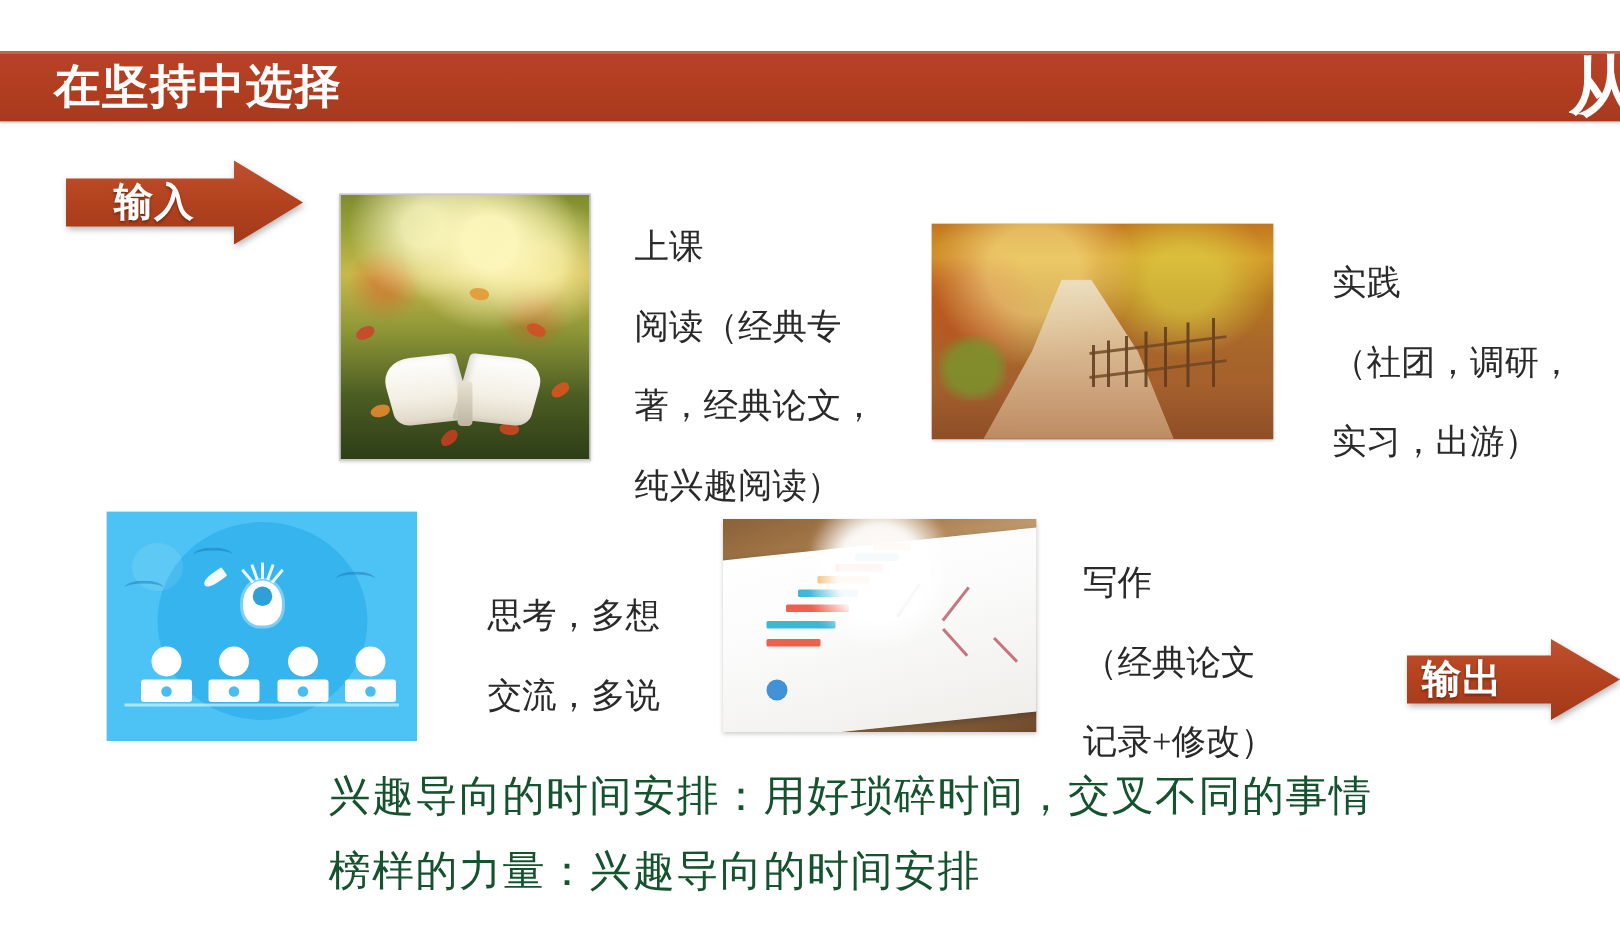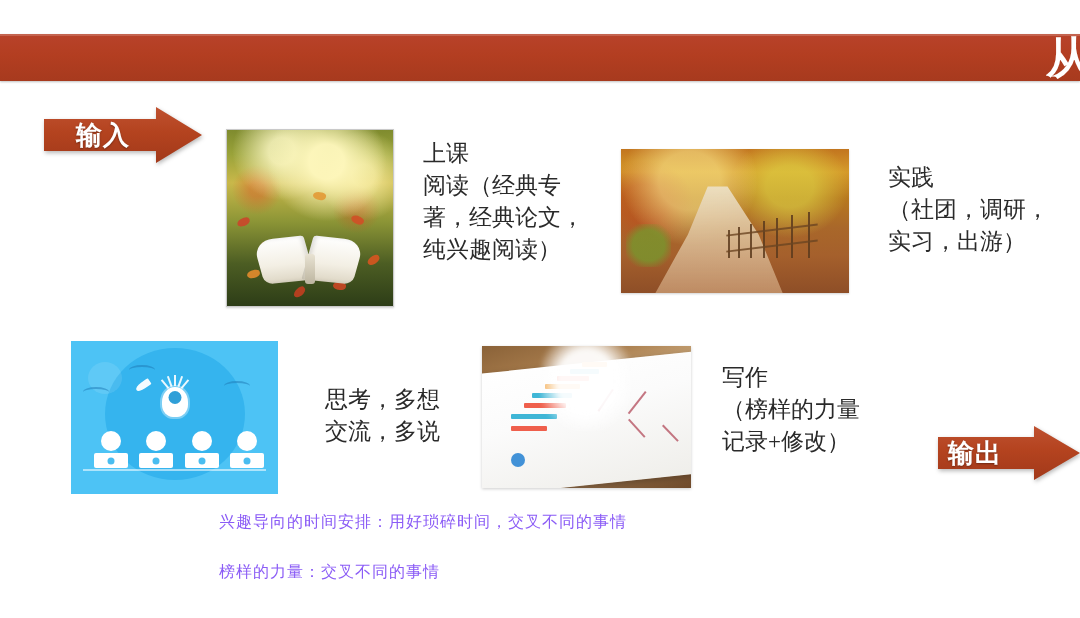--- a/index.html
+++ b/index.html
@@ -353,45 +353,46 @@
     background: #2e86d4;
     opacity: 0.9;
   }
 
   
   .text-block {
     position: absolute;
     color: #2a2a2a;
     font-family: "Liberation Serif", "DejaVu Serif", serif;
     font-size: 23px;
-    line-height: 32px;
+    line-height: 53px;
     white-space: pre-line;
   }
   #text-class-reading { left: 423px; top: 138px; width: 190px; }
   #text-practice     { left: 888px; top: 162px; width: 185px; }
   #text-think-talk   { left: 293px; top: 384px; width: 160px; margin-left: 32px; }
   #text-writing      { left: 722px; top: 362px; width: 180px; }
 
   
   .summary-line {
     position: absolute;
-    color: #8b5cf6;
+    color: #14532d;
     font-family: "Liberation Serif", "DejaVu Serif", serif;
-    font-size: 16px;
+    font-size: 28px;
     letter-spacing: 1px;
     white-space: nowrap;
   }
   #summary-line-1 { left: 219px; top: 512px; }
   #summary-line-2 { left: 219px; top: 562px; }
 </style>
 </head>
 <body>
 
 <div id="title-banner">
   <div class="band-top"></div>
+  <div id="page-title">在坚持中选择</div>
   <div id="banner-corner-glyph">从</div>
 </div>
 
 <div id="arrow-input" class="flow-arrow">
   <svg class="arrow-svg" viewBox="0 0 158 56" preserveAspectRatio="none">
     <defs>
       <linearGradient id="agIn" x1="0" y1="0" x2="0" y2="1">
         <stop offset="0%" stop-color="#bf5130"></stop>
         <stop offset="45%" stop-color="#b4431f"></stop>
         <stop offset="100%" stop-color="#a2391a"></stop>
@@ -512,17 +513,17 @@
 <div id="text-class-reading" class="text-block">上课
 阅读（经典专
 著，经典论文，
 纯兴趣阅读）</div>
 <div id="text-practice" class="text-block">实践
 （社团，调研，
 实习，出游）</div>
 <div id="text-think-talk" class="text-block">思考，多想
 交流，多说</div>
 <div id="text-writing" class="text-block">写作
-（榜样的力量
+（经典论文
 记录+修改）</div>
 
 <div id="summary-line-1" class="summary-line">兴趣导向的时间安排：用好琐碎时间，交叉不同的事情</div>
-<div id="summary-line-2" class="summary-line">榜样的力量：交叉不同的事情</div>
+<div id="summary-line-2" class="summary-line">榜样的力量：兴趣导向的时间安排</div>
 
 </body></html>

